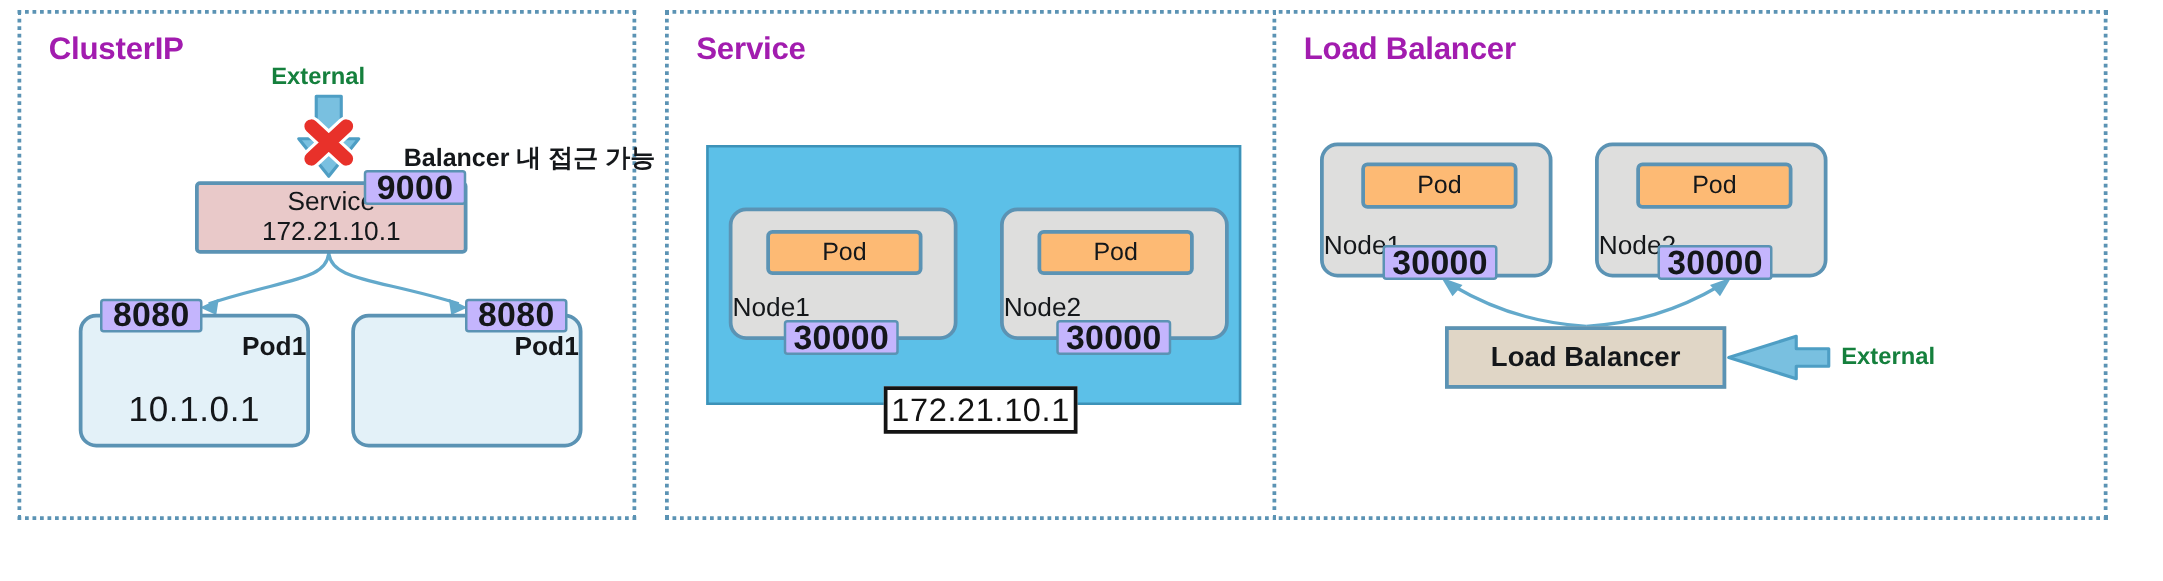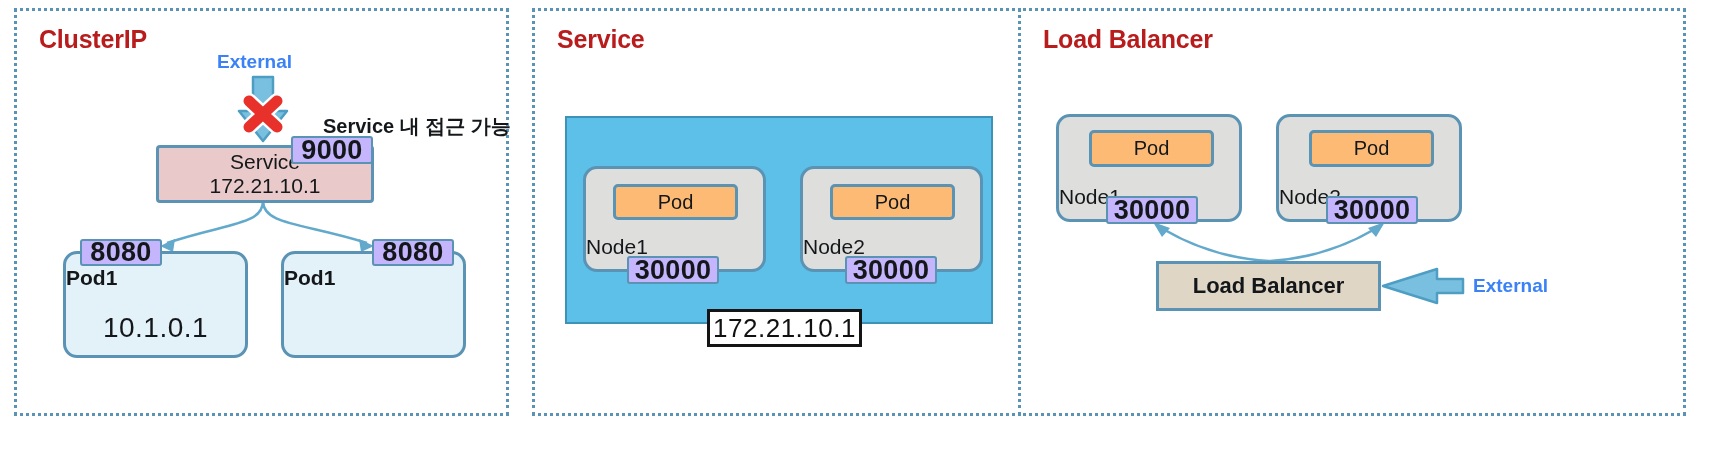--- a/index.html
+++ b/index.html
@@ -14,21 +14,21 @@
     background:#ffffff;
     box-sizing:border-box;
   }
   #panel-clusterip{left:14px;width:495px;}
   #panel-nodeport{left:532px;width:495px;}
   #panel-loadbalancer{left:1018px;width:668px;}
 
   .panel-title{
     position:absolute;left:22px;top:14px;
     font-size:25px;font-weight:700;letter-spacing:-0.2px;
-    color:#b91c1c;white-space:nowrap;
+    color:#a21caf;white-space:nowrap;
   }
 
   
   .port-tag{
     position:absolute;
     background:#c4b5fd;
     border:2.5px solid #5b93b4;
     border-radius:3px;
     box-sizing:border-box;
     display:flex;align-items:center;justify-content:center;
@@ -48,21 +48,21 @@
   }
   .pod-big{
     position:absolute;
     background:#e3f1f8;
     border:3.5px solid #5b93b4;
     border-radius:14px;
     box-sizing:border-box;
     z-index:3;
   }
   .pod-big .pod-name{
-    position:absolute;left:0;right:0;top:12px;text-align:left;
+    position:absolute;left:0;right:0;top:12px;text-align:right;
     font-size:21px;font-weight:700;color:#14171a;
   }
   .pod-big .pod-ip{
     position:absolute;left:0;right:0;top:58px;text-align:center;
     font-size:28px;color:#14171a;letter-spacing:0.5px;
   }
 
   .cluster-rect{
     position:absolute;
     background:#5cc0e8;
@@ -105,21 +105,21 @@
     position:absolute;
     background:#e0d6c6;
     border:3px solid #5b93b4;
     box-sizing:border-box;
     display:flex;align-items:center;justify-content:center;
     font-size:22px;font-weight:700;color:#14171a;
     z-index:4;
   }
   .plain-label{
     position:absolute;white-space:nowrap;
-    font-size:19px;font-weight:700;color:#3b82f6;
+    font-size:19px;font-weight:700;color:#15803d;
   }
   .korean-label{
     position:absolute;white-space:nowrap;
     font-size:20px;font-weight:700;color:#15181b;
   }
   svg.ovl{position:absolute;left:0;top:0;overflow:visible;pointer-events:none;}
 </style>
 </head>
 <body>
 
@@ -140,21 +140,21 @@
     </g>
 
     <g fill="none" stroke="#63a9cb" stroke-width="2.6">
       <path d="M246,190 C246,214 210,212 150,232"></path>
       <path d="M246,190 C246,214 286,212 350,232"></path>
       <path d="M158,228 L143,235 L156,241 Z" fill="#63a9cb" stroke="none"></path>
       <path d="M342,228 L357,235 L344,241 Z" fill="#63a9cb" stroke="none"></path>
     </g>
   </svg>
 
-  <div class="korean-label" style="left:306px;top:102px;">Service 내 접근 가능</div>
+  <div class="korean-label" style="left:306px;top:102px;">Balancer 내 접근 가능</div>
 
   <div class="port-tag" style="left:274px;top:125px;width:82px;height:28px;">9000</div>
 
   <div class="service-box" style="left:139px;top:134px;width:218px;height:58px;">
     <span>Service</span>
     <span>172.21.10.1</span>
   </div>
 
   <div class="port-tag" style="left:63px;top:228px;width:82px;height:27px;">8080</div>
   <div class="pod-big" style="left:46px;top:240px;width:185px;height:107px;">

